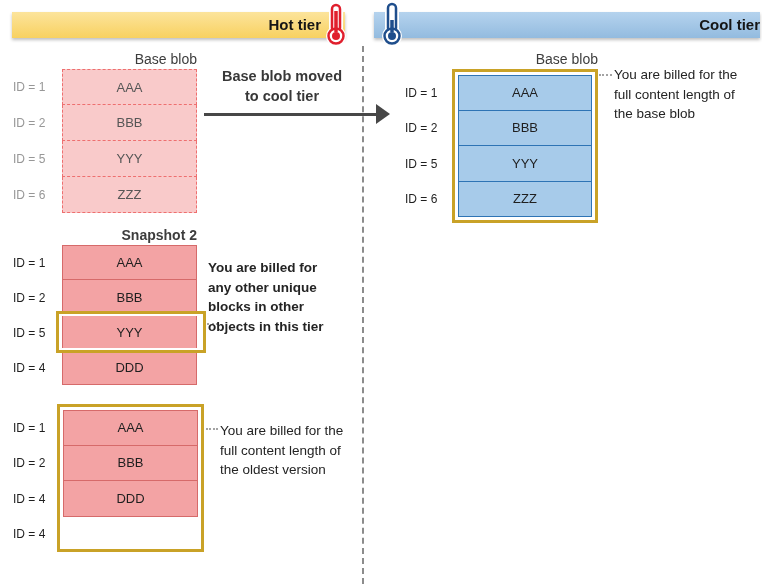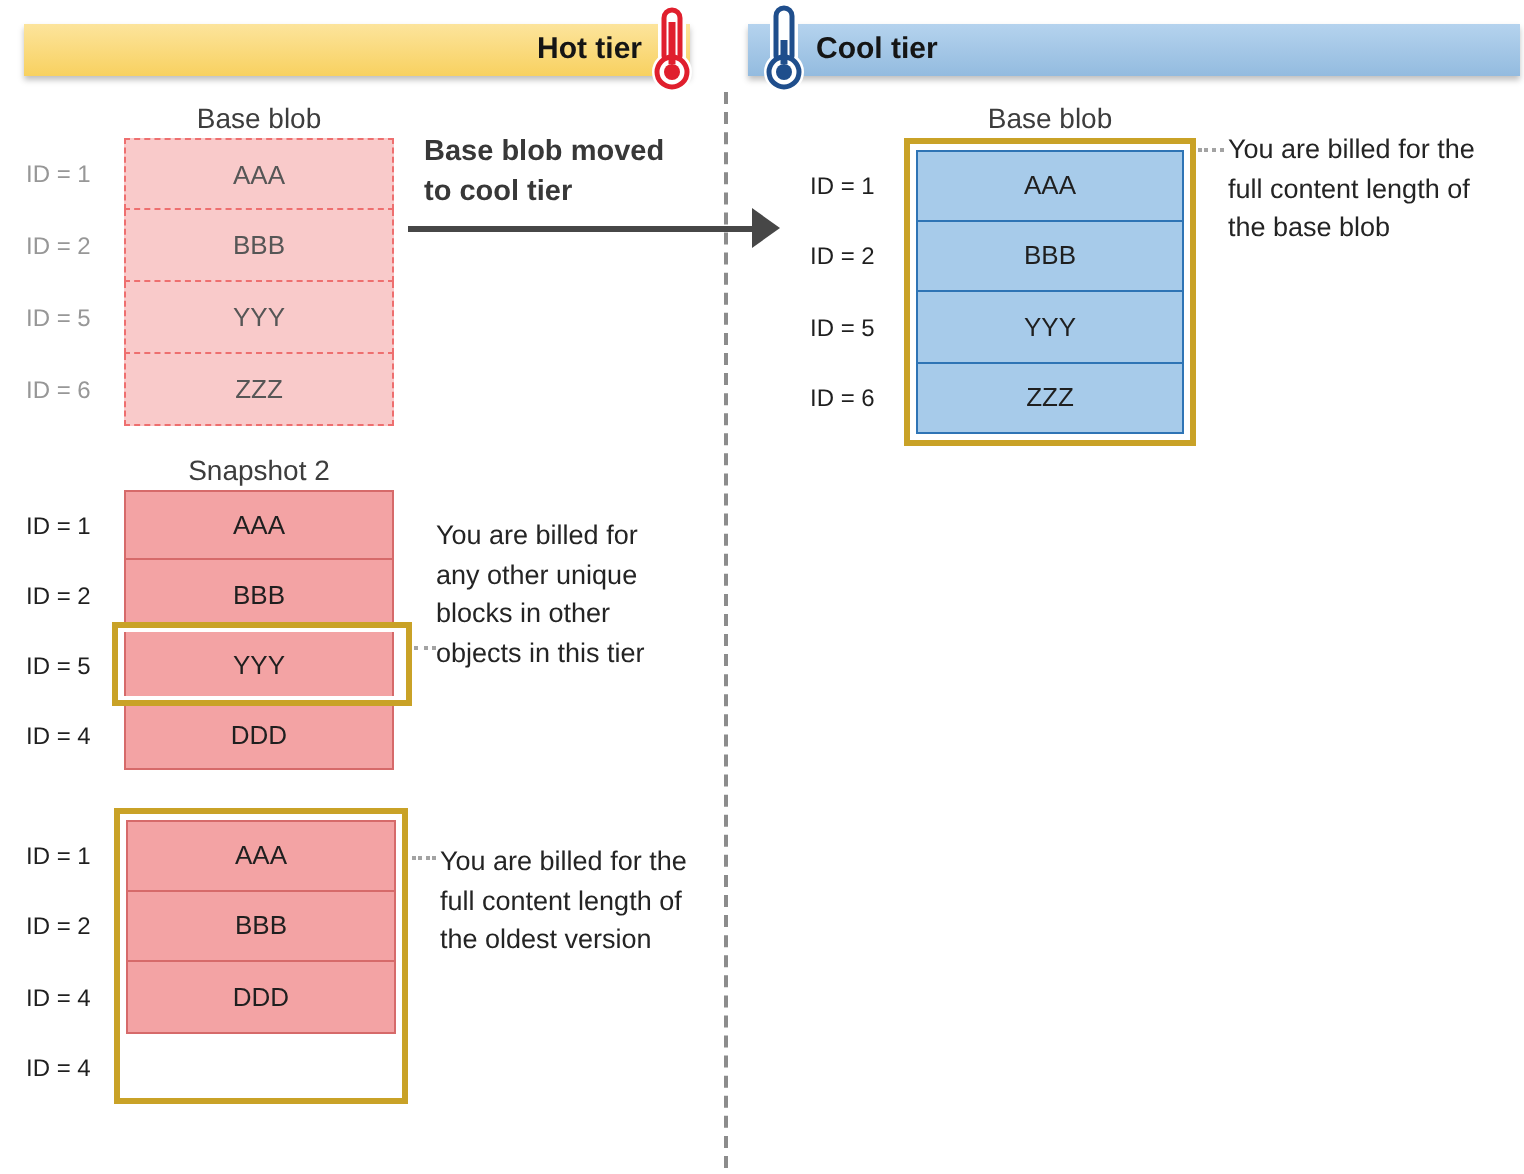--- a/index.html
+++ b/index.html
@@ -9,21 +9,21 @@
   }
   .abs{position:absolute;}
   
   .bar{height:26px;line-height:26px;font-weight:bold;font-size:15px;color:#151515;
        box-shadow:0 2px 3px rgba(0,0,0,0.25);}
   .bar-hot{background:linear-gradient(#fce49c,#f8d160);text-align:right;padding-right:24px;box-sizing:border-box;}
   .bar-cool{background:linear-gradient(#b5d3ee,#93bbdf);padding-left:34px;box-sizing:border-box;}
   
   .divider{border-left:2px dashed #8c8c8c;width:0;}
   
-  .tbl-title{font-size:14px;color:#3d3d3d;line-height:16px;margin-bottom:2px;text-align:center;}
+  .tbl-title{font-size:14px;color:#3d3d3d;line-height:16px;margin-bottom:2px;text-align:right;}
   .trow{display:flex;}
   .idlab{display:flex;align-items:center;box-sizing:border-box;padding-left:5px;font-size:12px;color:#1f1f1f;}
   .idlab.faded-id{color:#979797;}
   .cell{display:flex;align-items:center;justify-content:center;box-sizing:border-box;font-size:13px;color:#1f1f1f;}
   .cell.faded{background:#f9caca;color:#565656;
     border-left:1.5px dashed #ee6f6f;border-right:1.5px dashed #ee6f6f;border-bottom:1.5px dashed #ee6f6f;}
   .cell.faded.first{border-top:1.5px dashed #ee6f6f;}
   .cell.hot{background:#f3a3a4;border-left:1px solid #d66a6a;border-right:1px solid #d66a6a;border-bottom:1px solid #d66a6a;}
   .cell.hot.first{border-top:1px solid #d66a6a;}
   .cell.cool{background:#a7cbea;border-left:1px solid #2e74b5;border-right:1px solid #2e74b5;border-bottom:1px solid #2e74b5;}
@@ -38,21 +38,21 @@
   .movelabel{font-weight:bold;font-size:14.5px;line-height:19.5px;color:#383838;white-space:pre-line;}
   .arrowline{height:3px;background:#474747;}
   .arrowhead{width:0;height:0;border-top:10px solid transparent;border-bottom:10px solid transparent;border-left:14px solid #474747;}
 </style>
 </head>
 <body>
 
 <div class="abs bar bar-hot" style="left:12px;top:12px;width:333px;">
   <span>Hot tier</span>
 </div>
-<div class="abs bar bar-cool" style="left:374px;top:12px;width:386px;">
+<div class="abs bar bar-cool" style="left:374px;top:12px;width:386px;text-align:right;">
   <span>Cool tier</span>
 </div>
 
 <svg class="abs" style="left:324px;top:3px;" width="24" height="42" viewBox="0 0 24 42">
   <rect x="8" y="2" width="8" height="27" rx="4" fill="#fff" stroke="#fff" stroke-width="6"></rect>
   <circle cx="12" cy="33" r="7.5" fill="#fff" stroke="#fff" stroke-width="5"></circle>
   <rect x="8" y="2" width="8" height="27" rx="4" fill="#fff" stroke="#e01f2d" stroke-width="2.5"></rect>
   <circle cx="12" cy="33" r="7.5" fill="#fff" stroke="#e01f2d" stroke-width="2.5"></circle>
   <line x1="12" y1="8" x2="12" y2="29" stroke="#e01f2d" stroke-width="3.5"></line>
   <circle cx="12" cy="33" r="4" fill="#e01f2d"></circle>
@@ -83,27 +83,27 @@
       <div class="idlab idw54 h36 faded-id">ID = 5</div>
       <div class="cell faded w135 h36">YYY</div>
     </div>
     <div class="trow">
       <div class="idlab idw54 h36 faded-id">ID = 6</div>
       <div class="cell faded w135 h36">ZZZ</div>
     </div>
   </div>
 </div>
 
-<div class="abs movelabel" style="left:212px;top:67px;width:140px;">Base blob moved
+<div class="abs movelabel" style="left:212px;top:67px;width:140px;text-align:center;">Base blob moved
 to cool tier</div>
 <div class="abs arrowline" style="left:204px;top:113px;width:174px;"></div>
 <div class="abs arrowhead" style="left:376px;top:104px;"></div>
 
 <div class="abs" style="left:8px;top:227px;">
-  <div class="tbl-title" style="margin-left:54px;width:135px;">Snapshot 2</div>
+  <div class="tbl-title" style="margin-left:54px;width:135px;font-weight:bold;">Snapshot 2</div>
   <div>
     <div class="trow">
       <div class="idlab idw54 h35">ID = 1</div>
       <div class="cell hot first w135 h35">AAA</div>
     </div>
     <div class="trow">
       <div class="idlab idw54 h35">ID = 2</div>
       <div class="cell hot w135 h35">BBB</div>
     </div>
     <div class="trow">
@@ -112,21 +112,21 @@
     </div>
     <div class="trow">
       <div class="idlab idw54 h35">ID = 4</div>
       <div class="cell hot w135 h35">DDD</div>
     </div>
   </div>
 </div>
 
 <div class="abs goldbox" style="left:56px;top:311px;width:150px;height:42px;"></div>
 <div class="abs dotted" style="left:207px;top:323px;width:11px;"></div>
-<div class="abs annotation" style="left:218px;top:258px;width:130px;">You are billed for
+<div class="abs annotation" style="left:208px;top:258px;width:130px;font-weight:bold;">You are billed for
 any other unique
 blocks in other
 objects in this tier</div>
 
 <div class="abs" style="left:8px;top:404px;">
   <div style="display:flex;">
     <div style="width:49px;margin-top:6px;">
       <div class="idlab h355">ID = 1</div>
       <div class="idlab h355">ID = 2</div>
       <div class="idlab h355">ID = 4</div>

